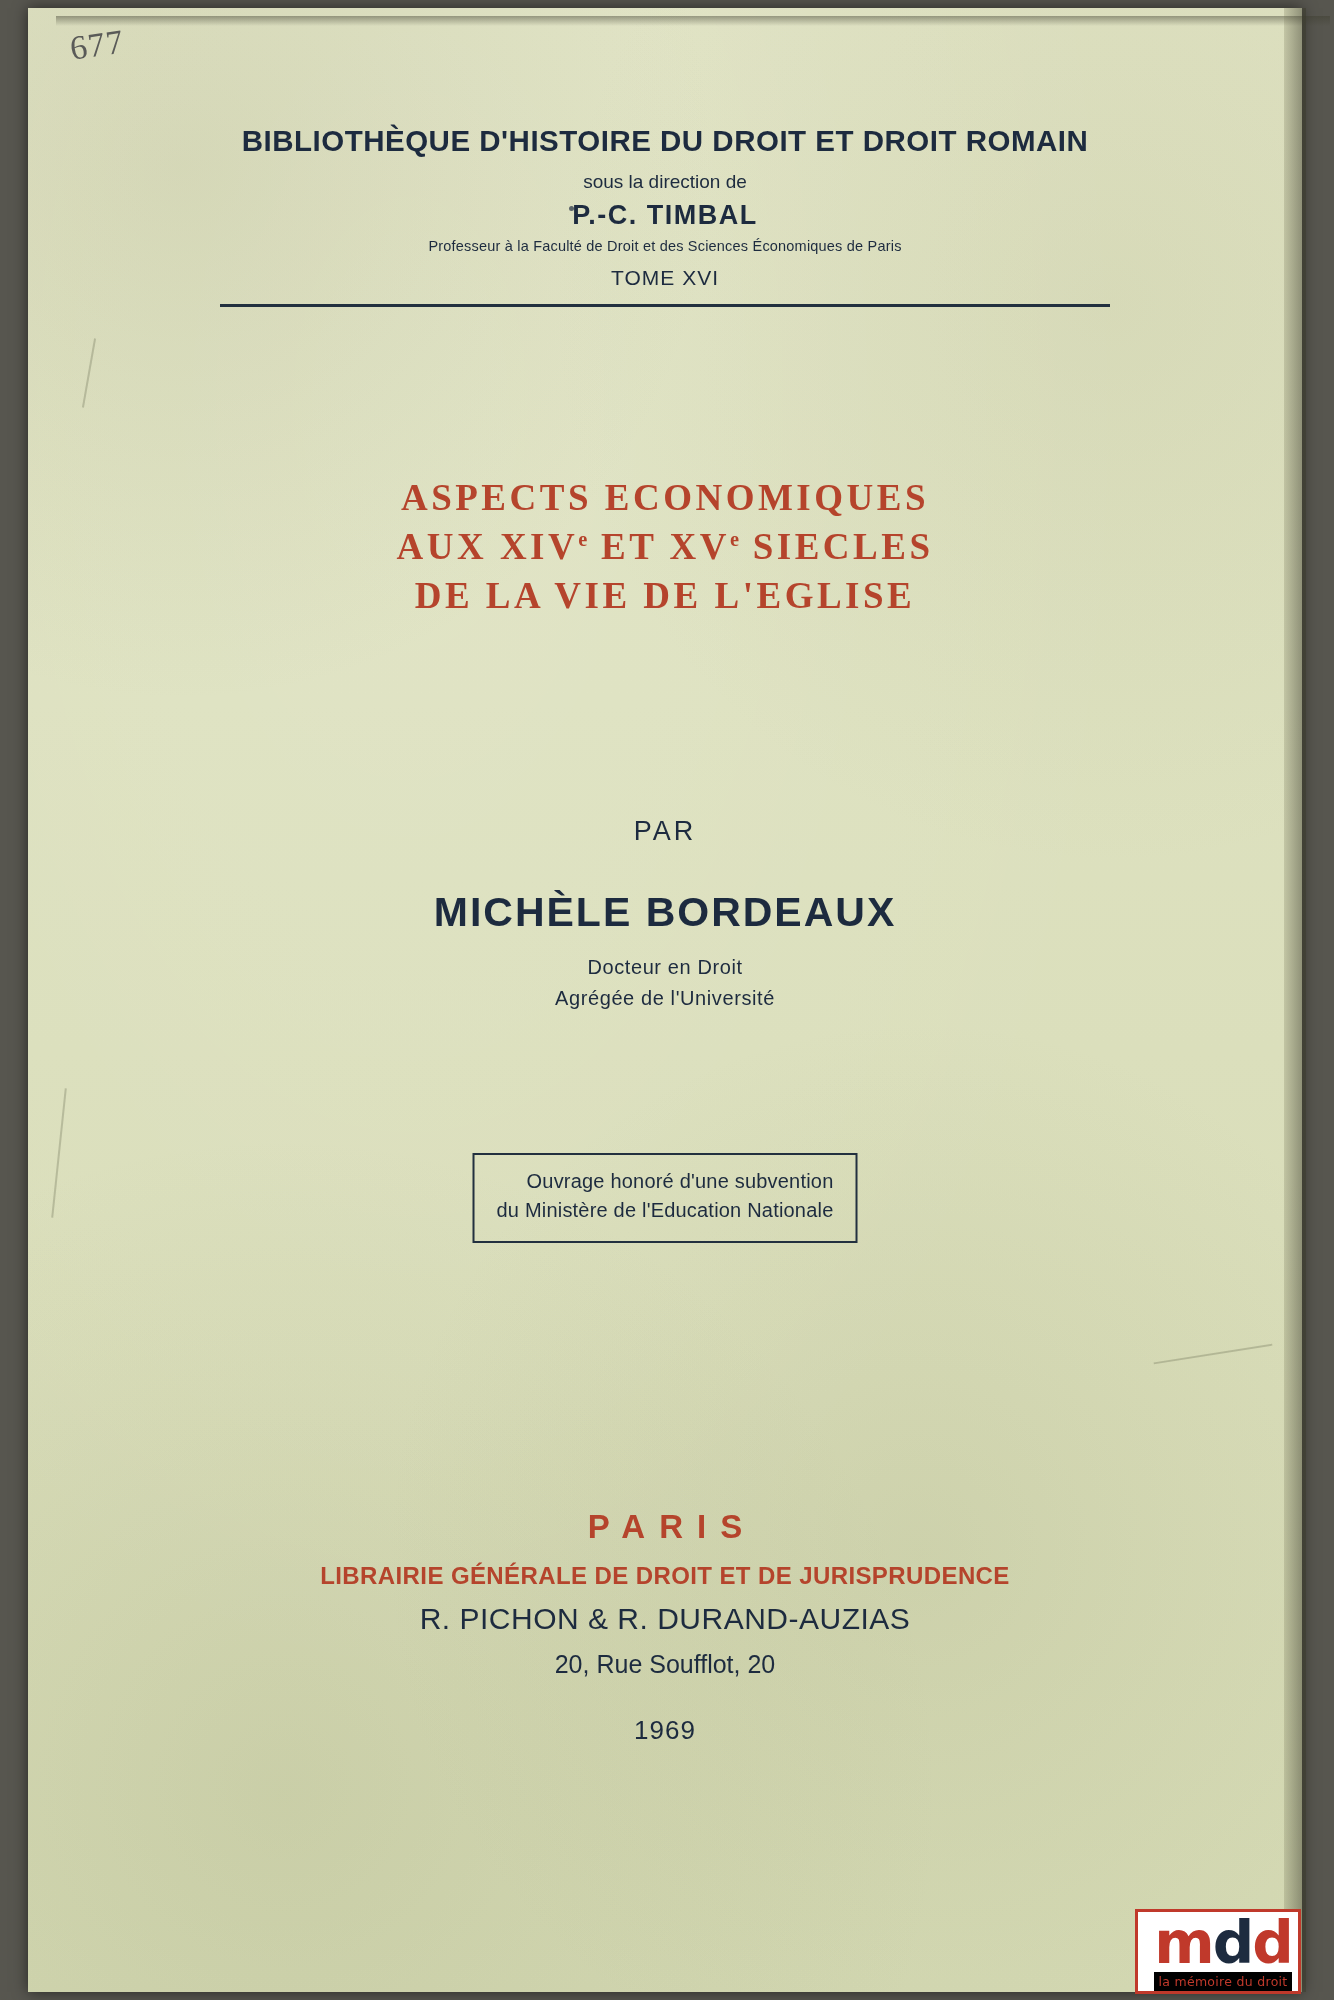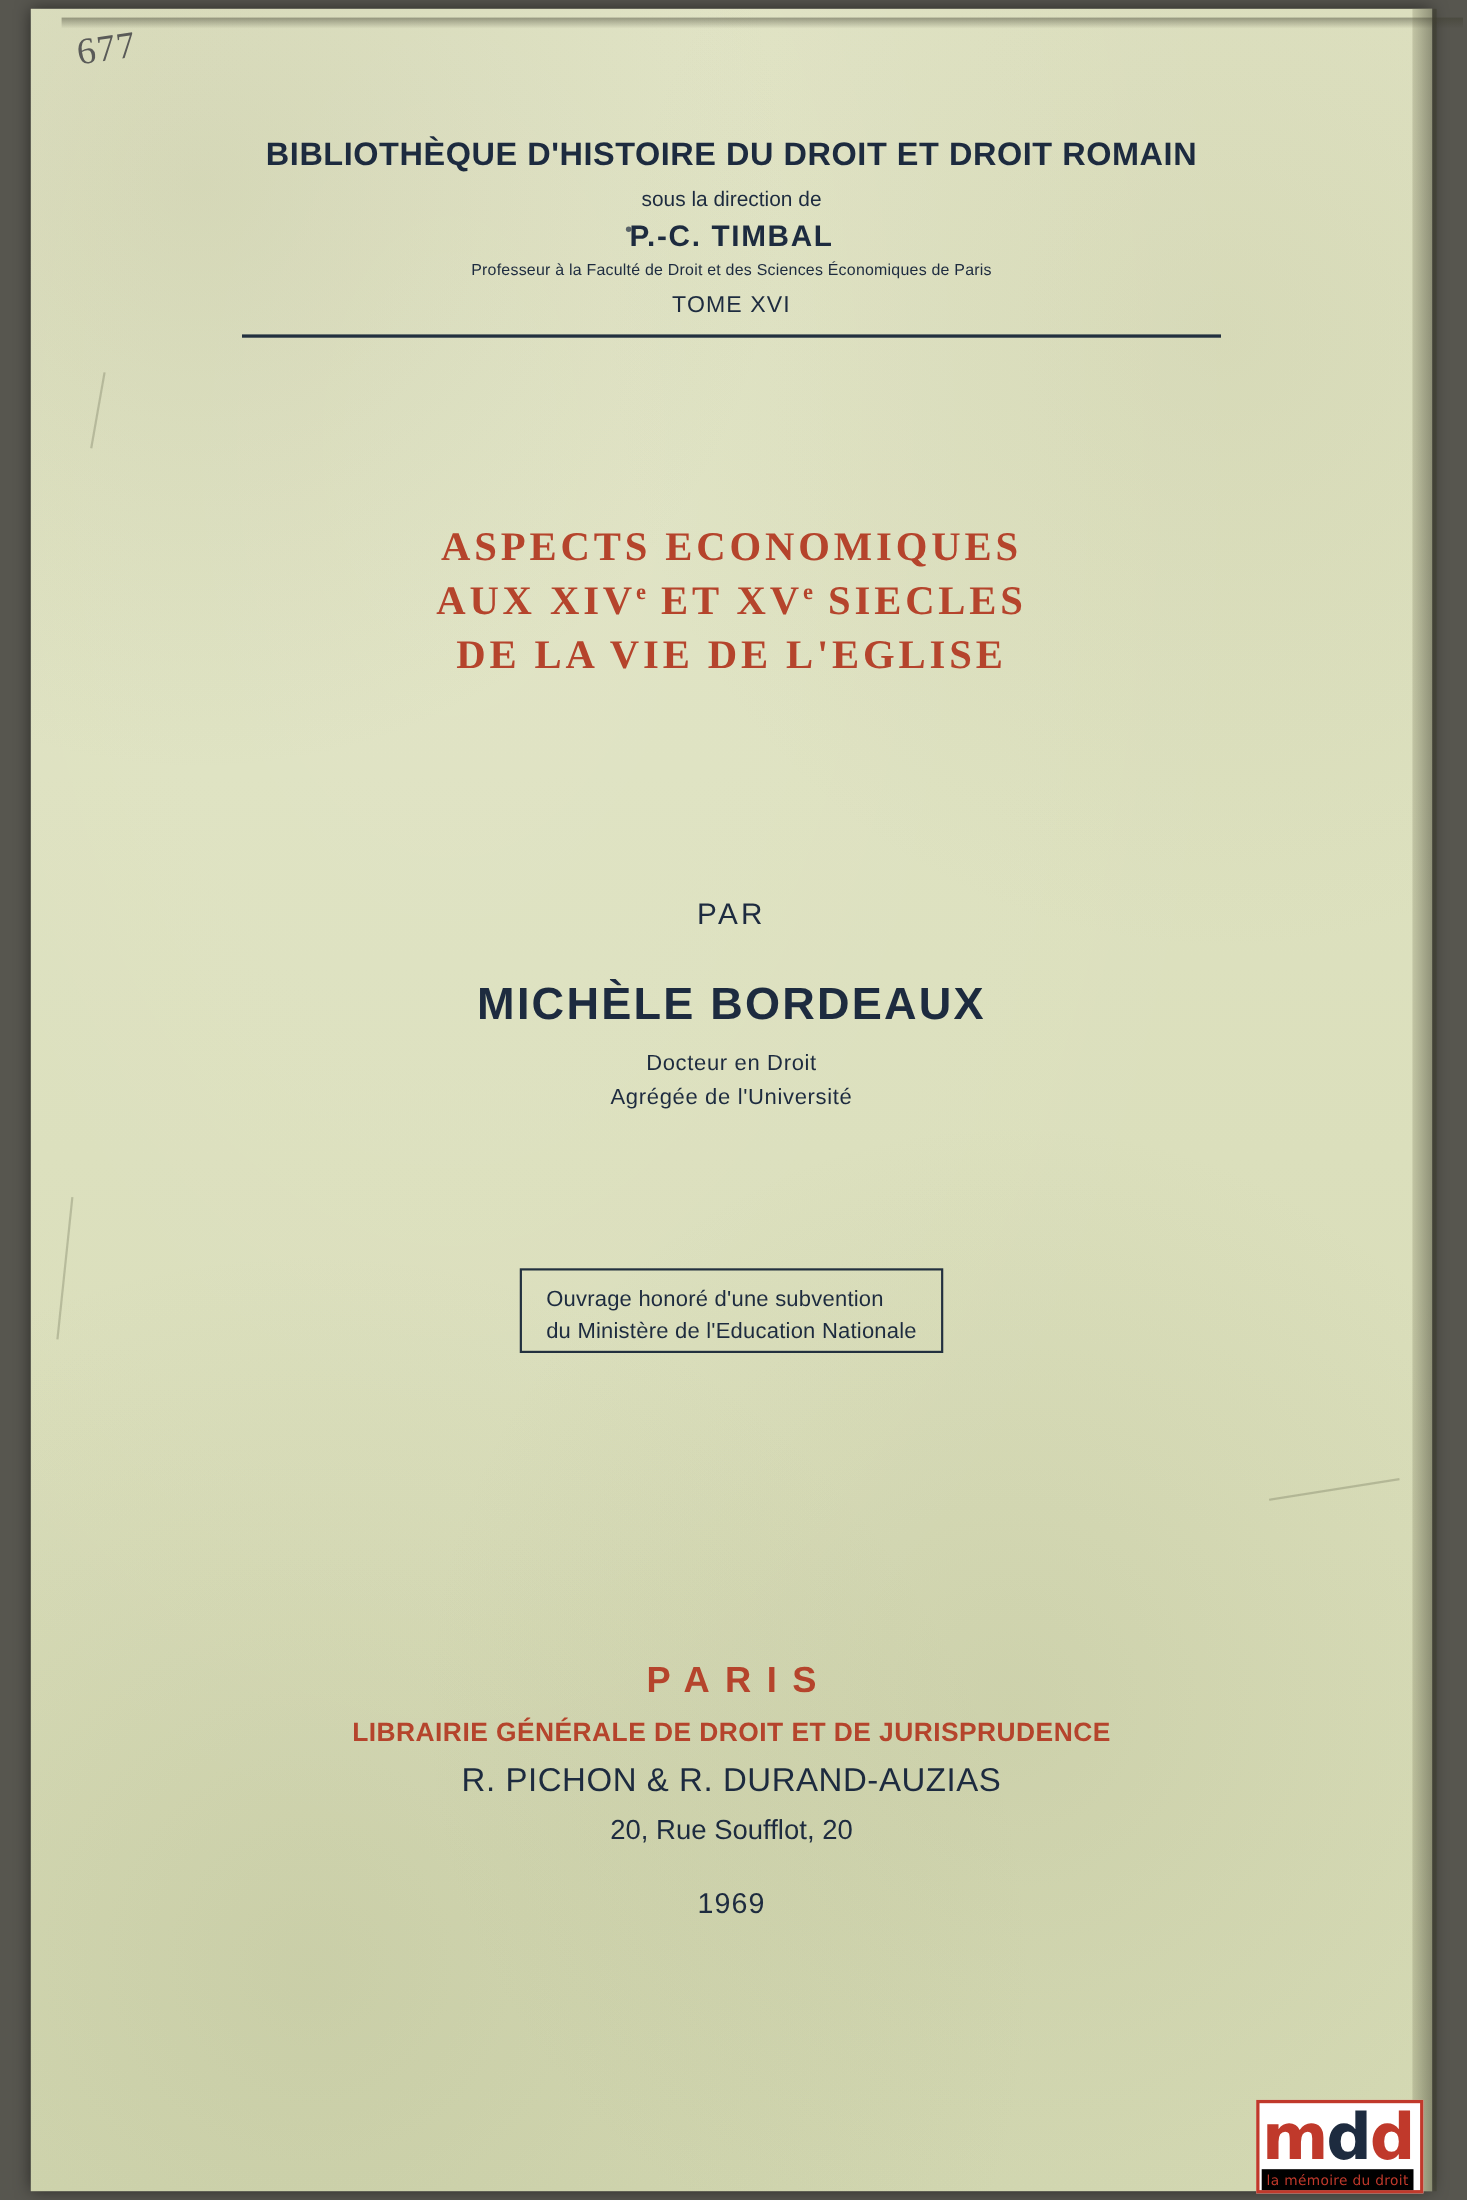--- a/index.html
+++ b/index.html
@@ -194,22 +194,22 @@
     letter-spacing: .6px;
   }
 
   
   .subvention {
     position: absolute;
     left: 50%;
     transform: translateX(-50%);
     top: 1145px;
     border: 2px solid #22303f;
-    padding: 12px 22px 3px 22px;
-    text-align: left;
+    padding: 12px 22px 16px 22px;
+    text-align: right;
     color: #1d2b3f;
     line-height: 1.45;
     font-size: 20px;
     letter-spacing: .2px;
   }
 
   
   .footer {
     position: absolute;
     left: 0; right: 0;
@@ -261,21 +261,21 @@
     position: absolute;
     right: 18px;
     bottom: 6px;
     width: 196px;
     text-align: center;
     font-family: "DejaVu Sans", sans-serif;
   }
   #watermark .logo-box {
     background: #ffffff;
     border: 3px solid #c0392b;
-    padding: 2px 6px 0 2px;
+    padding: 2px 6px 0 16px;
     display: inline-block;
   }
   #watermark .logo-text {
     font-size: 58px;
     font-weight: bold;
     line-height: 1;
     letter-spacing: -2px;
   }
   #watermark .logo-text .m { color: #c0392b; }
   #watermark .logo-text .d1 { color: #1d2b3f; }

